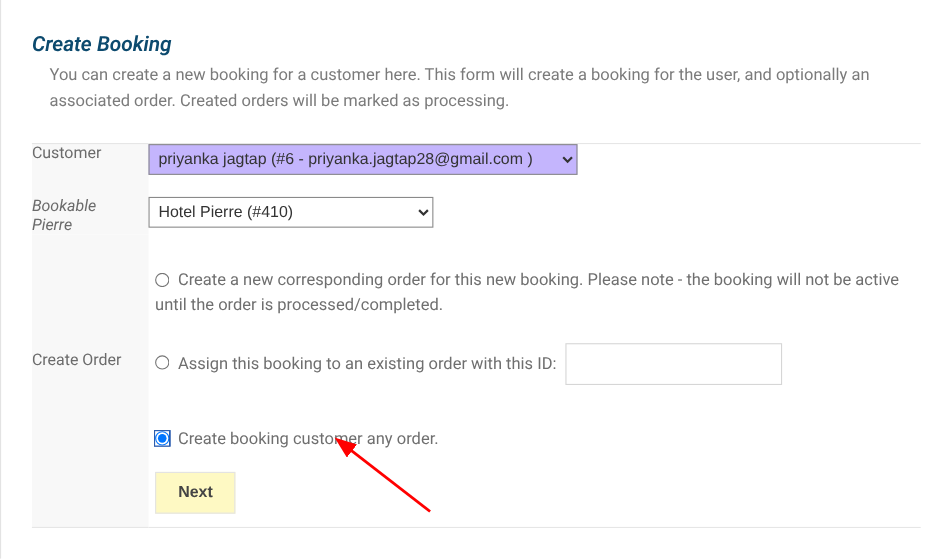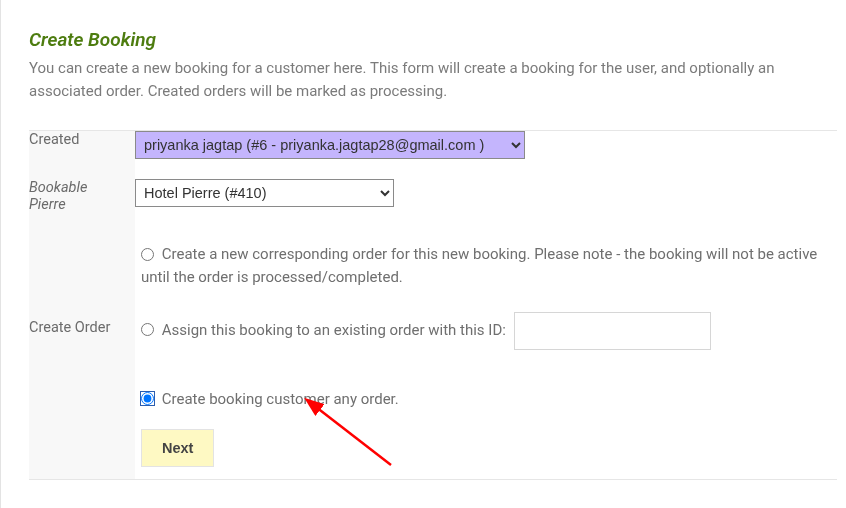--- a/index.html
+++ b/index.html
@@ -15,24 +15,24 @@
     box-sizing: border-box;
     border-left: 1px solid #e3e3e3;
     padding: 28px 0 0 28px;
     position: relative;
   }
   h2.title {
     margin: 0 0 6px 0;
     font-style: italic;
     font-weight: 600;
     font-size: 19px;
-    color: #4d7c0f;
+    color: #0c4a6e;
   }
   p.desc {
-    margin: 0 0 28px 0;
+    margin: 0 0 28px 16px;
     font-size: 15px;
     line-height: 1.5;
     color: #7b7b7b;
     max-width: 790px;
   }
   table.form {
     width: 808px;
     border-collapse: collapse;
     border-top: 1px solid #e6e6e6;
     border-bottom: 1px solid #e6e6e6;
@@ -123,21 +123,21 @@
 
 <div class="page">
 
   <h2 class="title">Create Booking</h2>
   <p class="desc">You can create a new booking for a customer here. This form will create a booking for the user, and optionally an associated order. Created orders will be marked as processing.</p>
 
   <table class="form">
 
     <tbody>
         <tr>
-      <td class="labelcol">Created</td>
+      <td class="labelcol">Customer</td>
       <td class="field">
         <select class="customer">
           <option>priyanka jagtap (#6 - priyanka.jagtap28@gmail.com )</option>
         </select>
       </td>
     </tr>
 
     <tr>
       <td class="labelcol" style="padding-top:20px;font-style:italic;">
         <span>Bookable</span><br>

